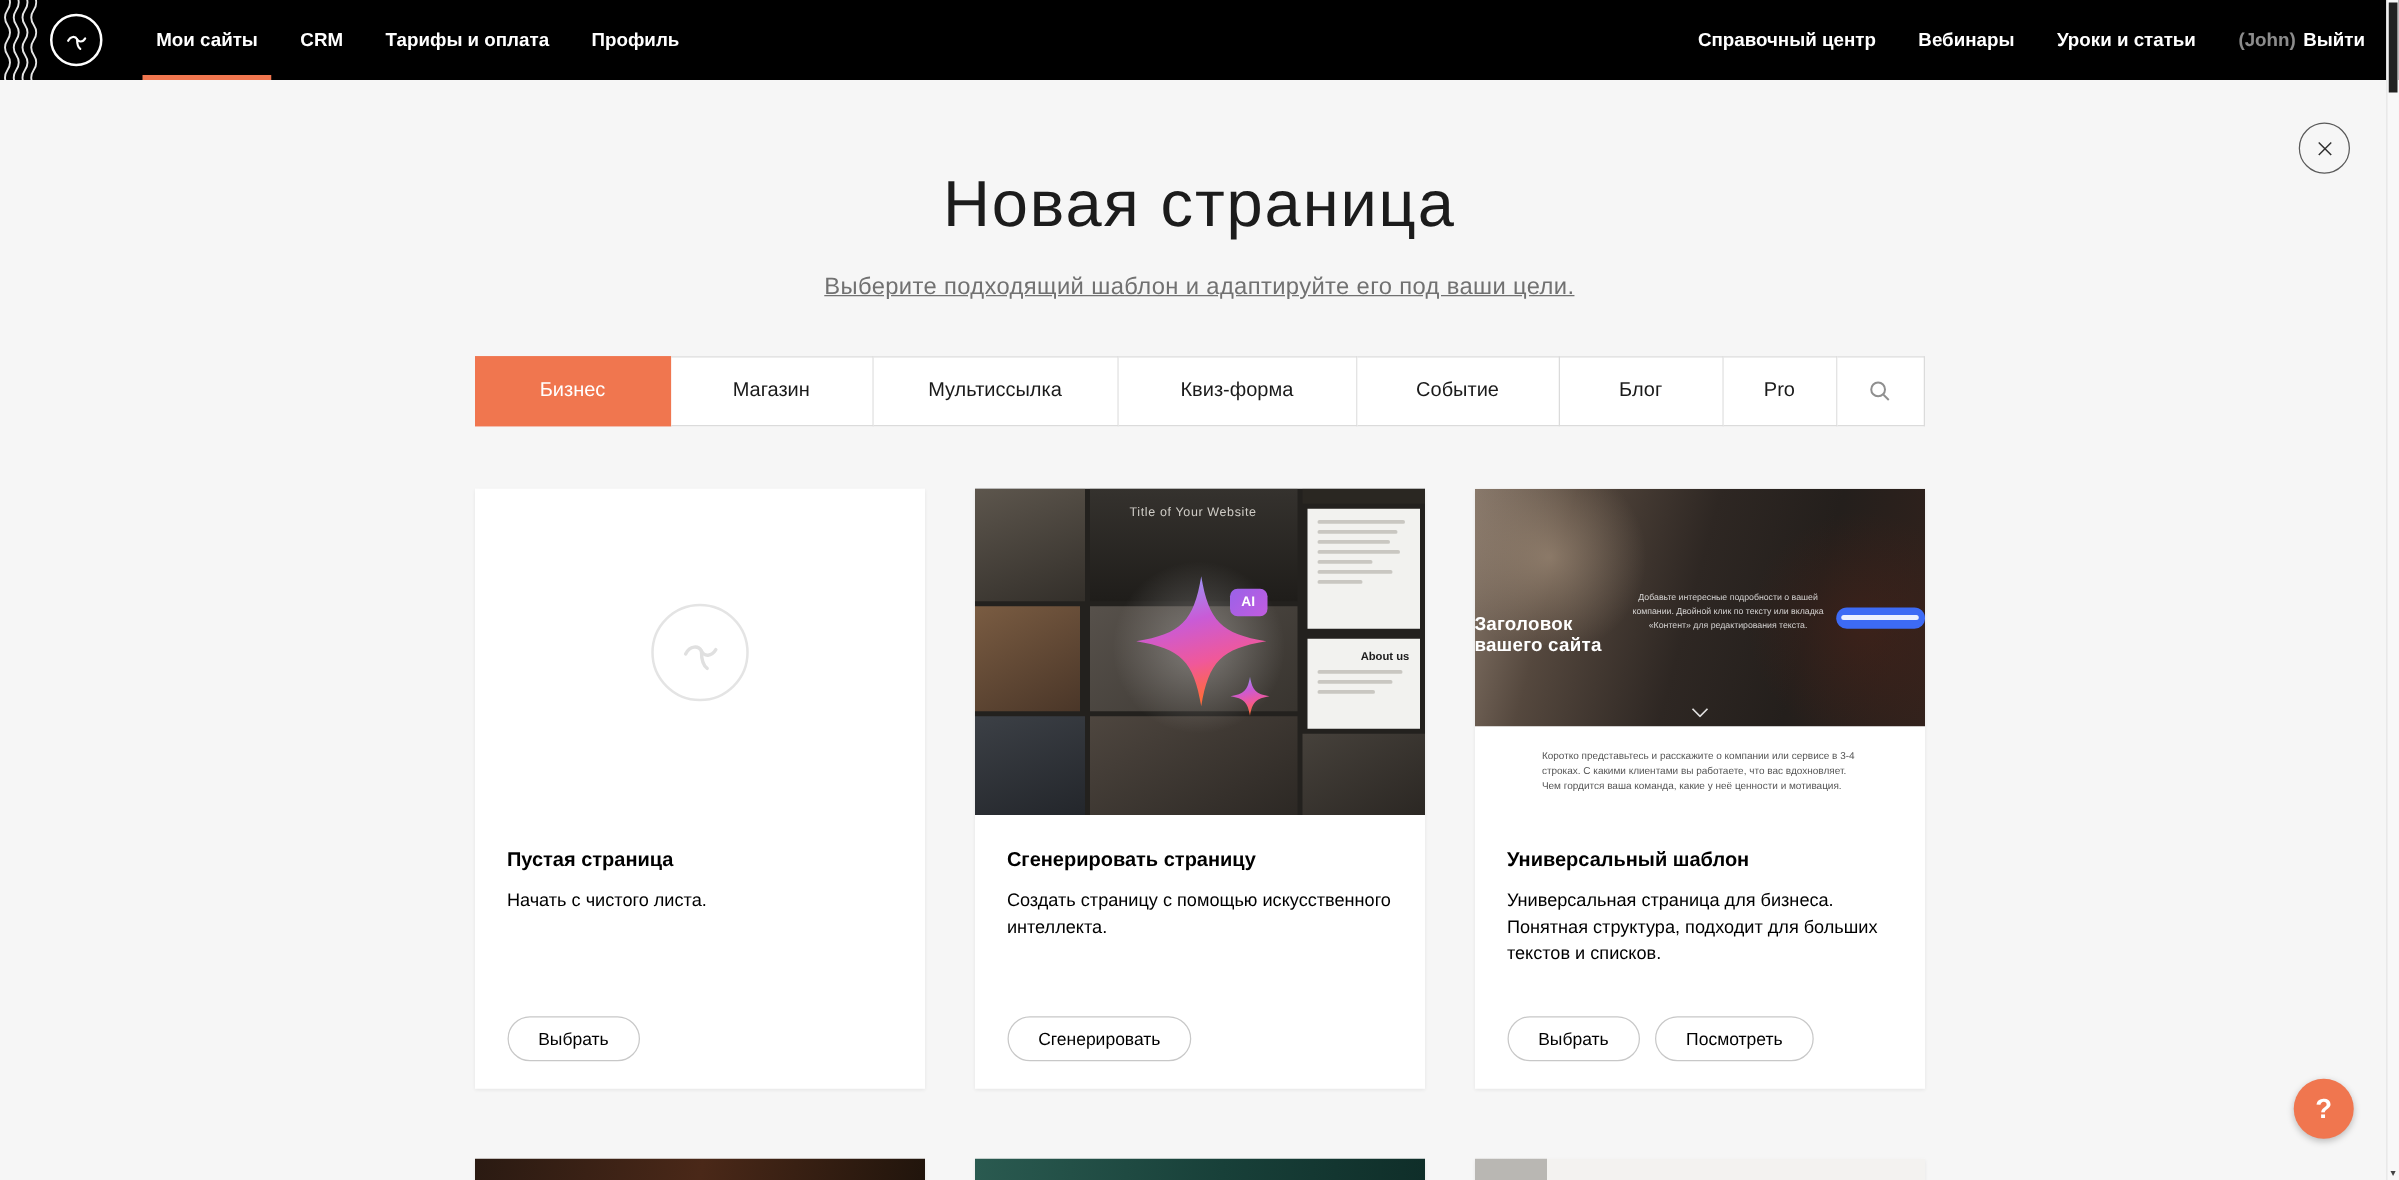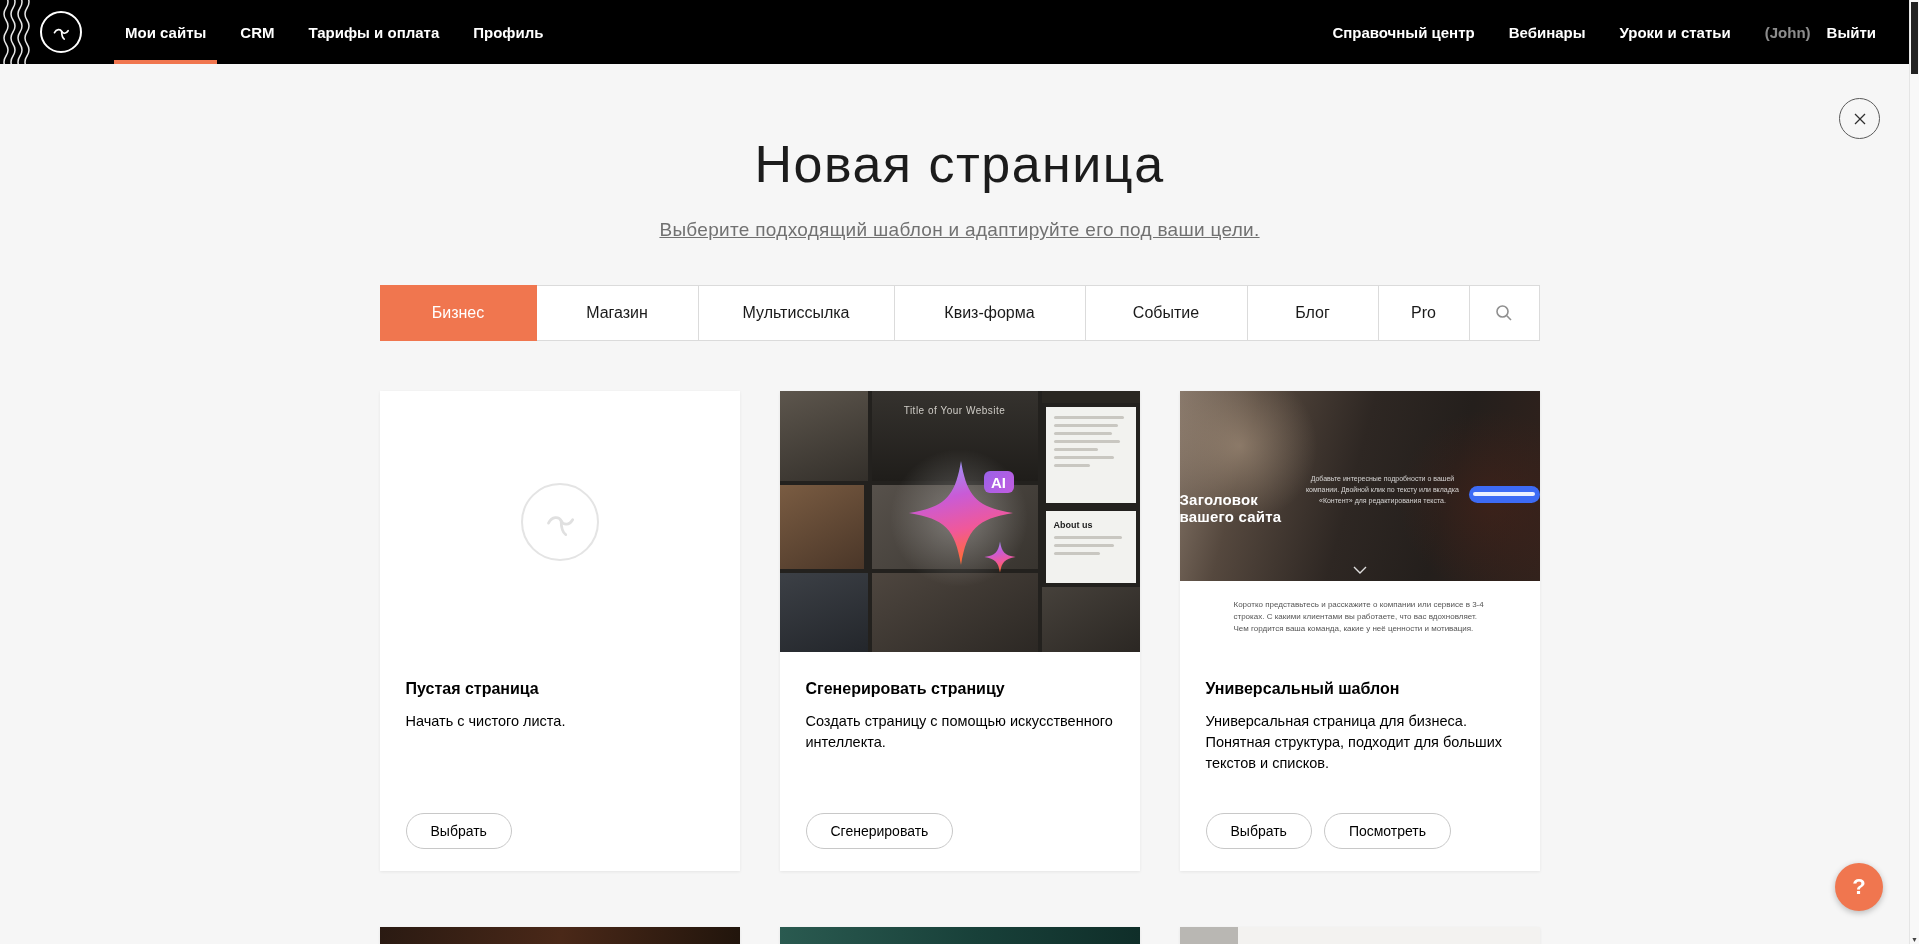--- a/index.html
+++ b/index.html
@@ -1,31 +1,31 @@
 <!DOCTYPE html>
 <html style="--accent: #f0764f;"><head>
 <meta charset="utf-8">
 <style>
   * { margin:0; padding:0; box-sizing:border-box; }
   html,body { width:1919px; height:944px; overflow:hidden; background:#f6f6f6;
               font-family:"Liberation Sans", sans-serif; position:relative; }
 
   
   .navbar { position:relative; height:64px; background:#000; display:flex; align-items:center;
-            padding-right:26px; z-index:5; }
+            padding-right:10px; z-index:5; }
   .zigzag { width:30px; height:64px; flex:none; }
   .logo { width:42px; height:42px; border:2px solid #fff; border-radius:50%; margin-left:10px;
           margin-right:26px; display:flex; align-items:center; justify-content:center; flex:none; cursor:pointer; }
   .nav-list { display:flex; list-style:none; height:100%; align-items:center; }
   .nav-item { position:relative; height:100%; display:flex; align-items:center; padding:0 17px;
               color:#fff; font-size:15px; font-weight:700; cursor:pointer; white-space:nowrap; }
   .nav-item.active::after { content:""; position:absolute; left:6px; right:6px; bottom:0; height:4px;
               background:var(--accent,#f0764f); }
   .nav-spacer { flex:1; }
-  .user-name { color:rgba(255,255,255,0.55); margin-right:16px; font-weight:700; }
+  .user-name { color:rgba(255,255,255,0.55); margin-right:6px; font-weight:700; }
 
   
   .content { position:relative; height:750px; }
   .page-title { text-align:center; padding-top:72px; font-size:52px; font-weight:300;
                 color:#1c1c1c; letter-spacing:1.5px; line-height:1.1; }
   .page-subtitle { text-align:center; margin-top:26px; font-size:19px; color:#717171; letter-spacing:0.3px;text-decoration:underline; }
 
   
   .close-btn { position:absolute; top:34px; right:39px; width:41px; height:41px; border:1px solid #5a5a5a;
                border-radius:50%; display:flex; align-items:center; justify-content:center; cursor:pointer; }
@@ -59,21 +59,21 @@
   .tile { position:absolute; }
   .collage-title { position:absolute; left:92px; top:14px; width:166px; text-align:center;
                    font-size:10px; letter-spacing:0.5px; color:#cfccc6; }
   .panel { position:absolute; background:#f2f2ef; padding:9px 8px; }
   .bar { height:3px; background:#c9c7c1; border-radius:2px; margin-bottom:5px; }
   .panel-label { font-size:9px; font-weight:700; color:#1d1d1d; margin-bottom:6px; }
   .glow { position:absolute; left:104px; top:52px; width:150px; height:150px;
           background:radial-gradient(circle, rgba(255,255,255,0.30), rgba(255,255,255,0) 65%); }
   .sparkle-svg { position:absolute; left:96px; top:44px; }
   .ai-badge { position:absolute; left:204px; top:80px; width:30px; height:22px; border-radius:6px;
-              background:linear-gradient(135deg,#9a62e8,#c25ce0); color:#fff; font-size:15px; font-weight:700;
+              background:linear-gradient(135deg,#9a62e8,#c25ce0); color:#fff; font-size:11px; font-weight:700;
               display:flex; align-items:center; justify-content:center; }
 
   
   .hero { height:190px; position:relative; overflow:hidden;
           background:linear-gradient(105deg,#8a7a6c 0%,#55483e 20%,#2e2723 48%,#241f1c 72%,#33221c 100%); }
   .hero::before { content:""; position:absolute; left:-25px; top:-15px; width:170px; height:140px;
           background:radial-gradient(circle, rgba(180,158,135,0.55), rgba(0,0,0,0) 70%); }
   .hero::after { content:""; position:absolute; right:-40px; top:15px; width:180px; height:190px;
           background:radial-gradient(circle, rgba(74,34,24,0.55), rgba(0,0,0,0) 70%); }
   .hero-inner { position:relative; z-index:2; height:100%; display:flex; flex-direction:row; align-items:center;border-radius:29px; }
@@ -198,21 +198,21 @@
 
         <div class="panel" style="left:266px;top:16px;width:90px;height:96px;">
           <div class="bar" style="width:70px;"></div>
           <div class="bar" style="width:64px;"></div>
           <div class="bar" style="width:58px;"></div>
           <div class="bar" style="width:66px;"></div>
           <div class="bar" style="width:44px;"></div>
           <div class="bar" style="width:60px;"></div>
           <div class="bar" style="width:36px;"></div>
         </div>
-        <div class="panel" style="left:266px;top:120px;width:90px;height:72px;">
+        <div class="panel" style="left:266px;top:120px;width:90px;height:72px;text-align:right;">
           <div class="panel-label">About us</div>
           <div class="bar" style="width:68px;"></div>
           <div class="bar" style="width:60px;"></div>
           <div class="bar" style="width:46px;"></div>
         </div>
 
         <div class="collage-title">Title of Your Website</div>
 
         <div class="glow"></div>
         <svg class="sparkle-svg" width="170" height="170" viewBox="0 0 170 170">

